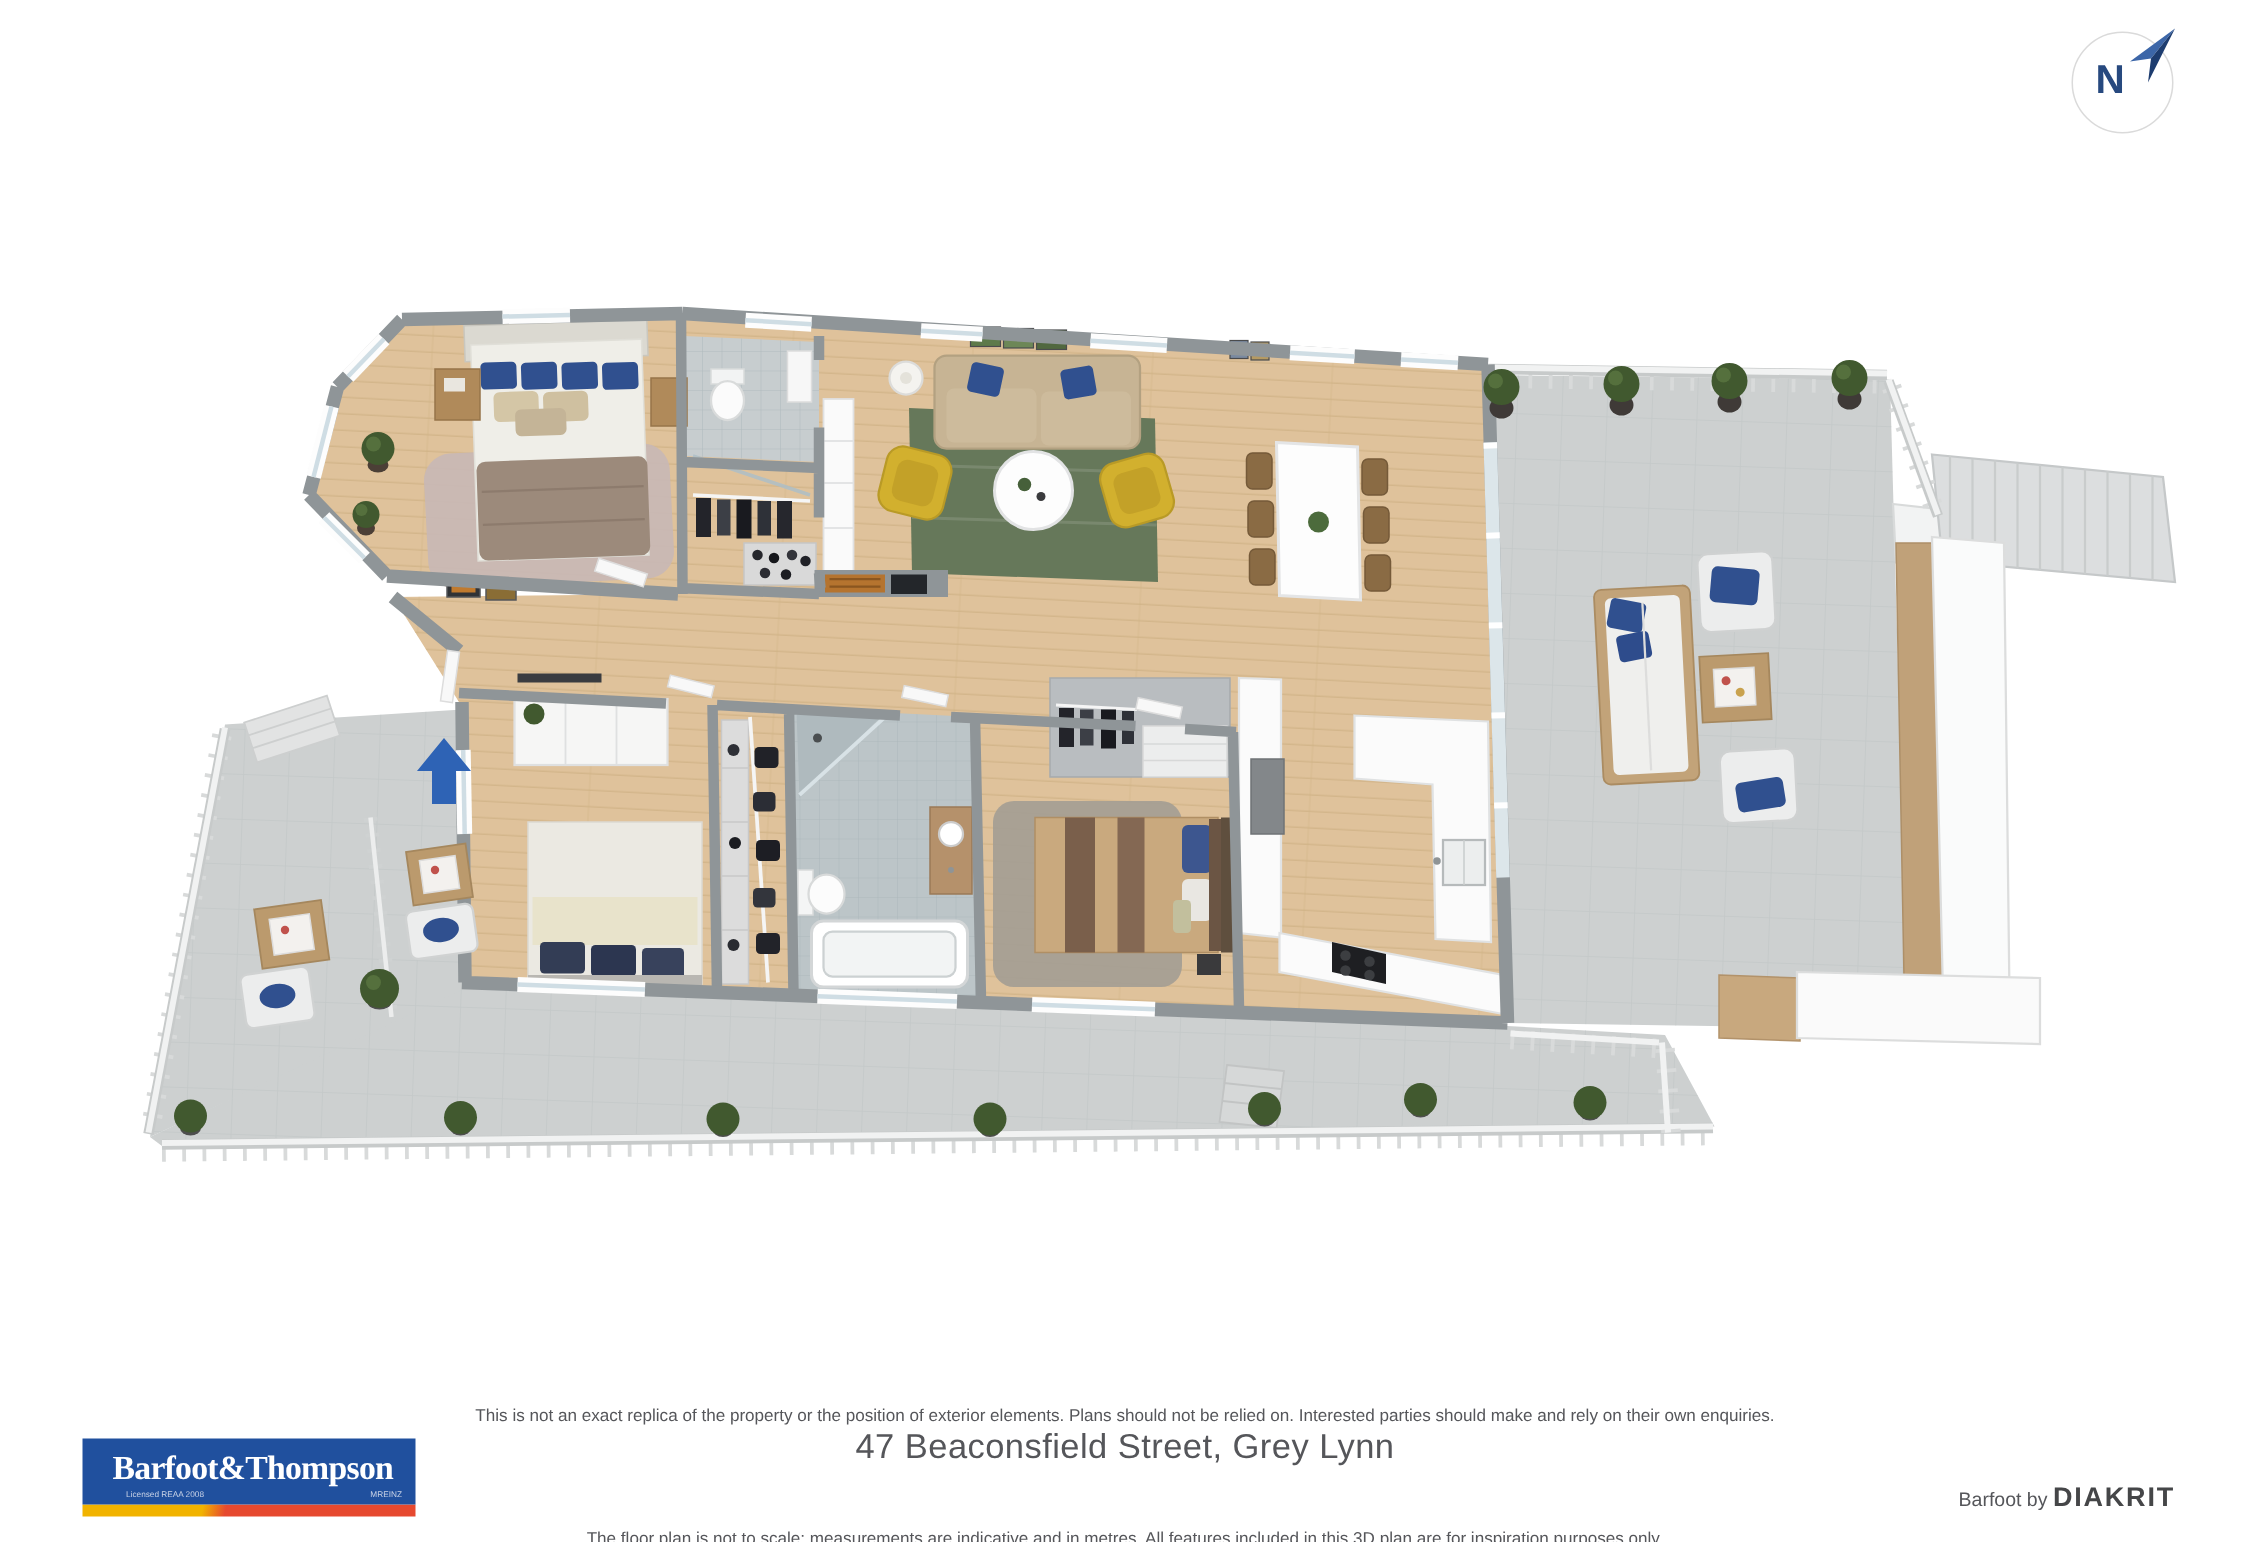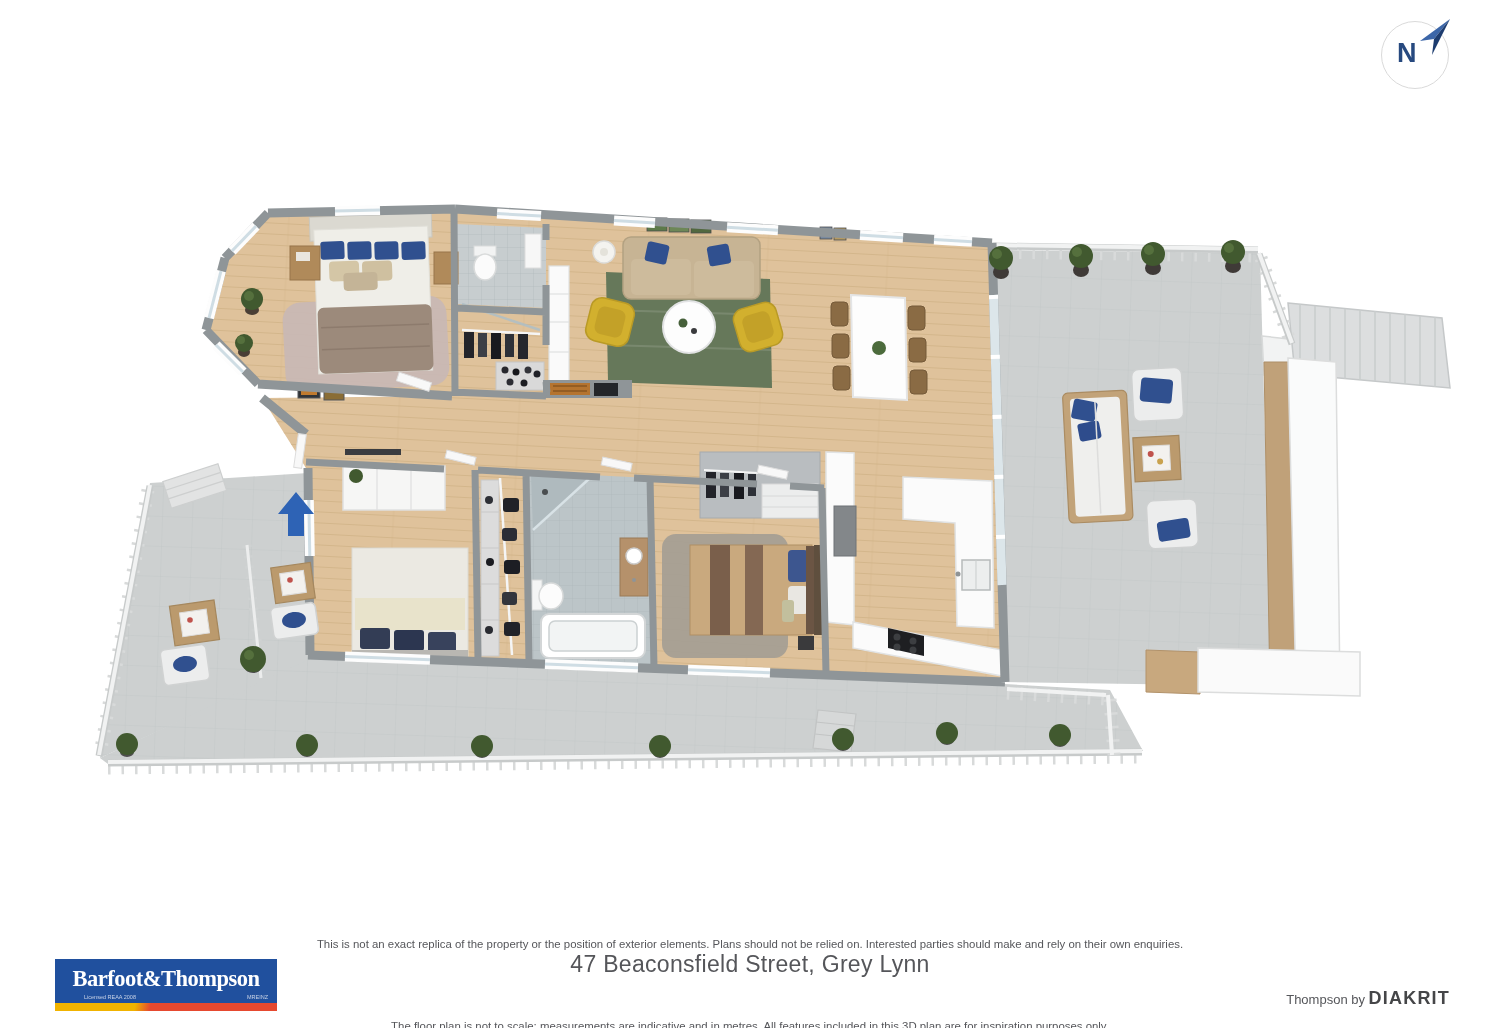--- a/index.html
+++ b/index.html
@@ -39,23 +39,23 @@
   .footer-title{position:absolute;left:0;top:951px;width:100%;text-align:center;
                 font-size:23px;color:var(--text-gray);letter-spacing:.3px;}
   .disc{position:absolute;left:0;width:100%;text-align:center;font-size:11.4px;
         color:var(--text-gray);}
   .disc.l1{top:1020px;} .disc.l2{top:938px;}
   .producer{position:absolute;right:50px;top:988px;font-size:13px;color:var(--text-gray);}
   .producer b{font-size:18px;letter-spacing:1.2px;color:#454648;}
   
   .logo{position:absolute;left:55px;top:959px;width:222px;}
   .logo .box{position:relative;height:44px;background:var(--logo-blue);}
-  .logo .brand{position:absolute;left:0;right:0;top:7px;text-align:center;color:#fff;
+  .logo .brand{position:absolute;left:0;right:0;top:7px;text-align:left;color:#fff;
                font-family:"Liberation Serif",serif;font-weight:bold;font-size:22.5px;
-               letter-spacing:-0.5px;white-space:nowrap;}
+               letter-spacing:-0.5px;white-space:nowrap;padding-left:20px;}
   .logo .lic{position:absolute;left:29px;bottom:3px;color:#c8d2e6;font-size:5.5px;}
   .logo .mre{position:absolute;right:9px;bottom:3px;color:#c8d2e6;font-size:5.5px;}
   .logo .stripe{height:8px;background:linear-gradient(102deg,var(--stripe-yellow) 0 36%,var(--stripe-red) 43% 100%);}
 </style>
 </head>
 <body>
 
 <div class="page">
 
   <svg class="plan-svg" width="1500" height="940" viewBox="0 0 1500 940">
@@ -541,17 +541,17 @@
       <div class="mre">MREINZ</div>
     </div>
     <div class="stripe"></div>
   </div>
 
   <div class="footer-title">47 Beaconsfield Street, Grey Lynn</div>
   <div class="disc l1">The floor plan is not to scale; measurements are indicative and in metres. All features included in this 3D plan are for inspiration purposes only.</div>
   <div class="disc l2">This is not an exact replica of the property or the position of exterior elements. Plans should not be relied on. Interested parties should make and rely on their own enquiries.</div>
 
   <div class="producer">
-    <span>Thompson by</span>
+    <span>Barfoot by</span>
     <b>DIAKRIT</b>
   </div>
 
 </div>
 
 </body></html>

